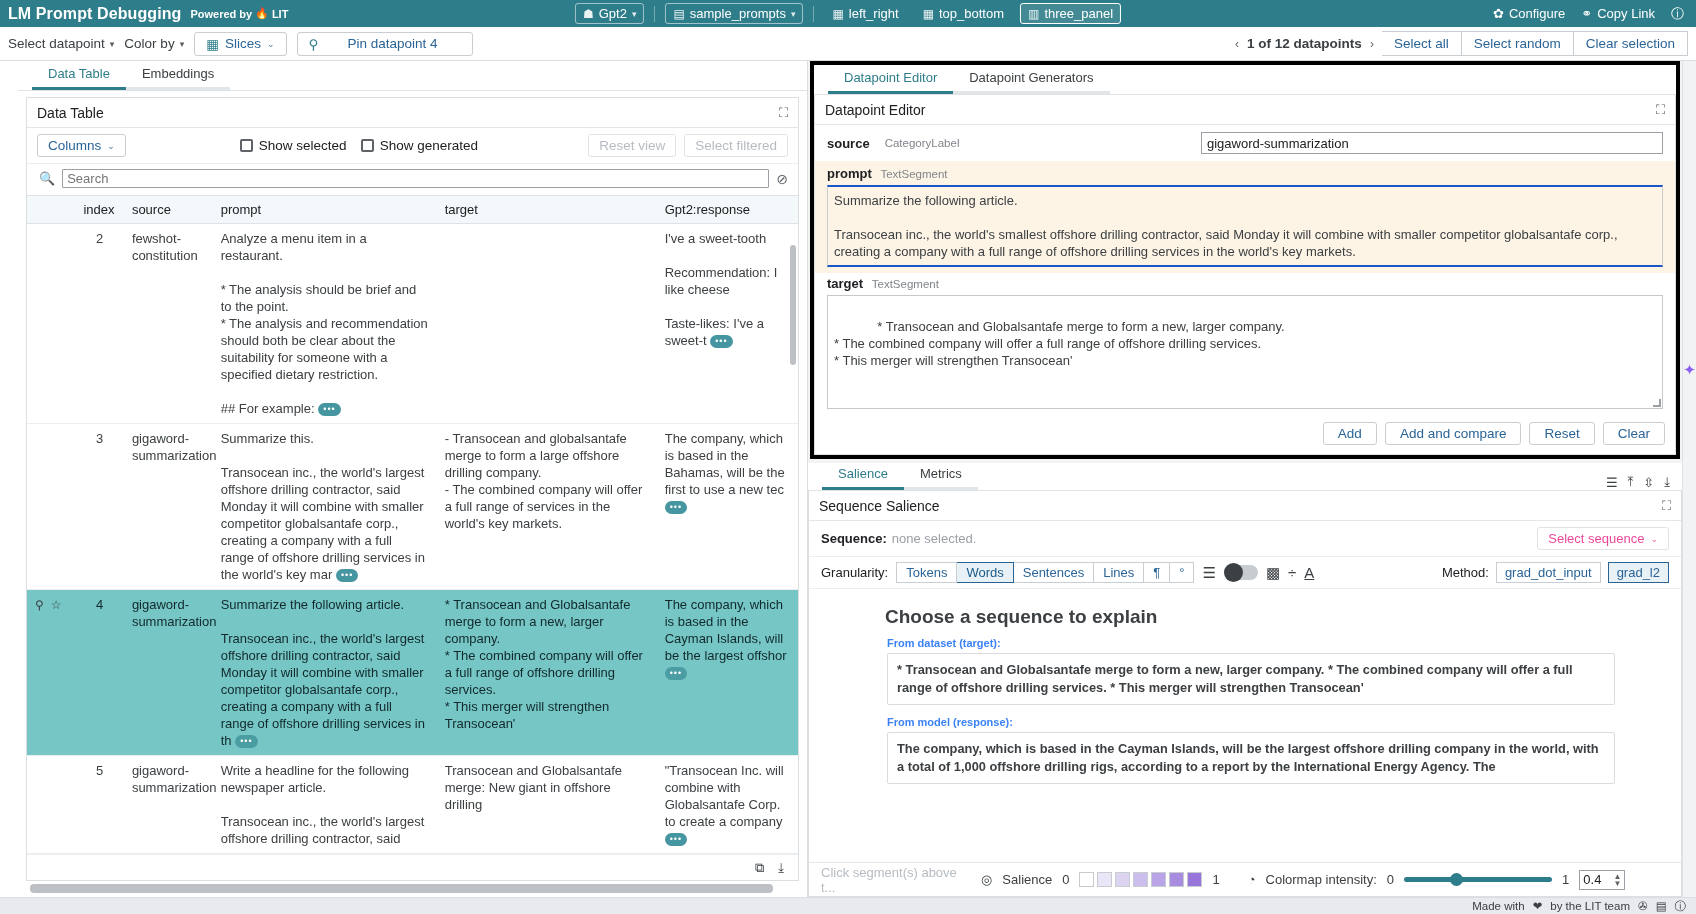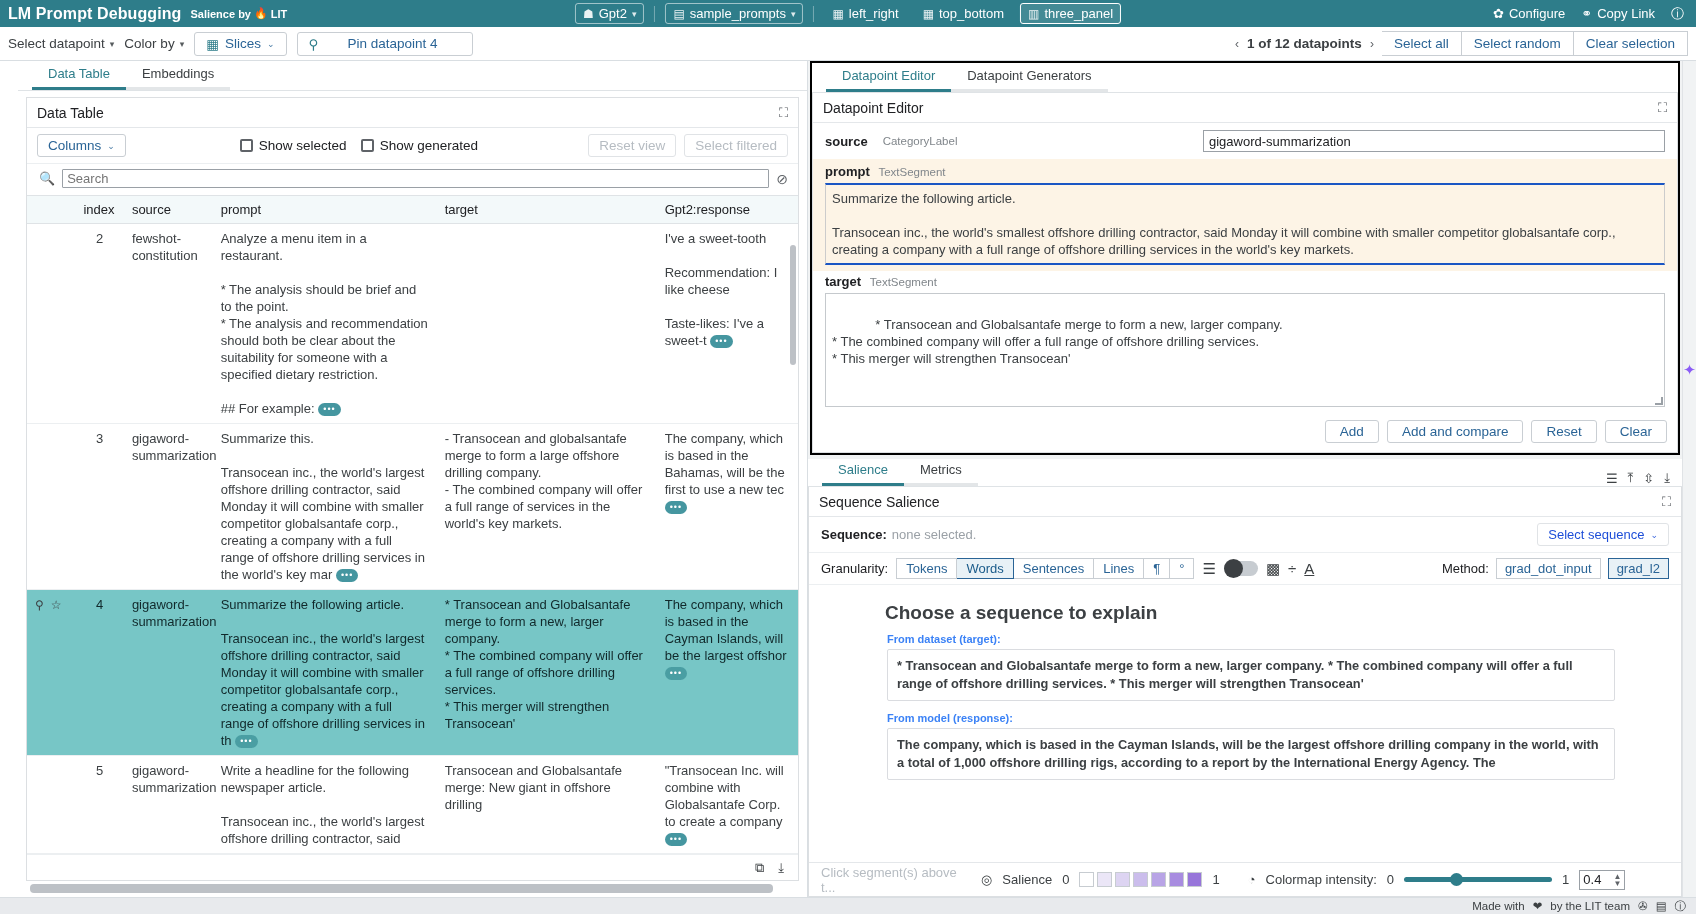--- a/index.html
+++ b/index.html
@@ -166,21 +166,21 @@
   .table-footer {
     height: 26px; display: flex; align-items: center; justify-content: flex-end;
     gap: 14px; padding-right: 14px; border-top: 1px solid #eceff1; color:#3c4043; font-size:13px;
   }
   .hscroll {
     height: 9px; margin: 3px 34px 4px 12px; background: #bdc1c6; border-radius: 4px;
   }
 
   
   .editor-outline {
-    border: 2px solid #000000; margin: 0 2px 0 2px;
+    border: 4px solid #000000; margin: 0 2px 0 2px;
     display: flex; flex-direction: column;
   }
   .dp-module { background: #fff; border:1px solid #dcdfe2; border-top:none; }
   .field-row { display: flex; align-items: center; padding: 7px 12px; gap: 10px; }
   .field-label { font-size: 13px; font-weight: 700; color: #202124; }
   .field-type { font-size: 11.5px; color: #80868b; margin-left: 5px;}
   .cat-input {
     margin-left: auto; width: 462px; height: 22px;
     border: 1px solid #9aa0a6; font-size: 13px; padding: 0 5px;
     font-family: "Liberation Sans", sans-serif; color: #202124; outline:none;
@@ -223,21 +223,21 @@
   }
   .sal-module { background:#fff; border:1px solid #dcdfe2; border-top:none; flex:1; display:flex; flex-direction:column; min-height:0;}
   .seq-row {
     display: flex; align-items: center; padding: 6px 12px;
     border-bottom: 1px solid #eceff1; font-size: 13px;
   }
   .seq-row b { font-weight: 700; color: #202124; }
   .seq-none { color: #9aa0a6; margin-left: 5px; }
   .seq-select-btn {
     margin-left: auto; border: 1px solid #e0e3e6; border-radius: 3px;
-    color: #1d4ed8; font-size: 13px; padding: 3px 10px; background:#fff;
+    color: #ec4899; font-size: 13px; padding: 3px 10px; background:#fff;
     display:flex; align-items:center; gap:6px;
   }
   .gran-row {
     display: flex; align-items: center; padding: 5px 12px; gap: 8px;
     border-bottom: 1px solid #eceff1; font-size: 13px; color:#202124;
   }
   .seg-ctrl { display: flex; }
   .seg-ctrl .b {
     border: 1px solid #c9ced3; border-left: none; padding: 2px 9px;
     color: #2a6496; font-size: 13px; background:#fff; cursor:pointer;
@@ -295,21 +295,21 @@
     width: 14px; background: #f1f3f4; border-left: 1px solid #e0e3e6;
     display:flex; flex-direction:column; align-items:center; padding-top:300px;
   }
 </style>
 </head>
 <body>
 
 <div class="appbar">
   <span class="app-title">LM Prompt Debugging</span>
   <span class="powered">
-    <span>Salience by</span>
+    <span>Powered by</span>
     <span class="flame">🔥</span>
     <span>LIT</span>
   </span>
 
   <div class="appbar-center">
     <div class="chip">
       <span class="ico">☗</span>
       <span>Gpt2</span>
       <span class="caret">▾</span>
     </div>

